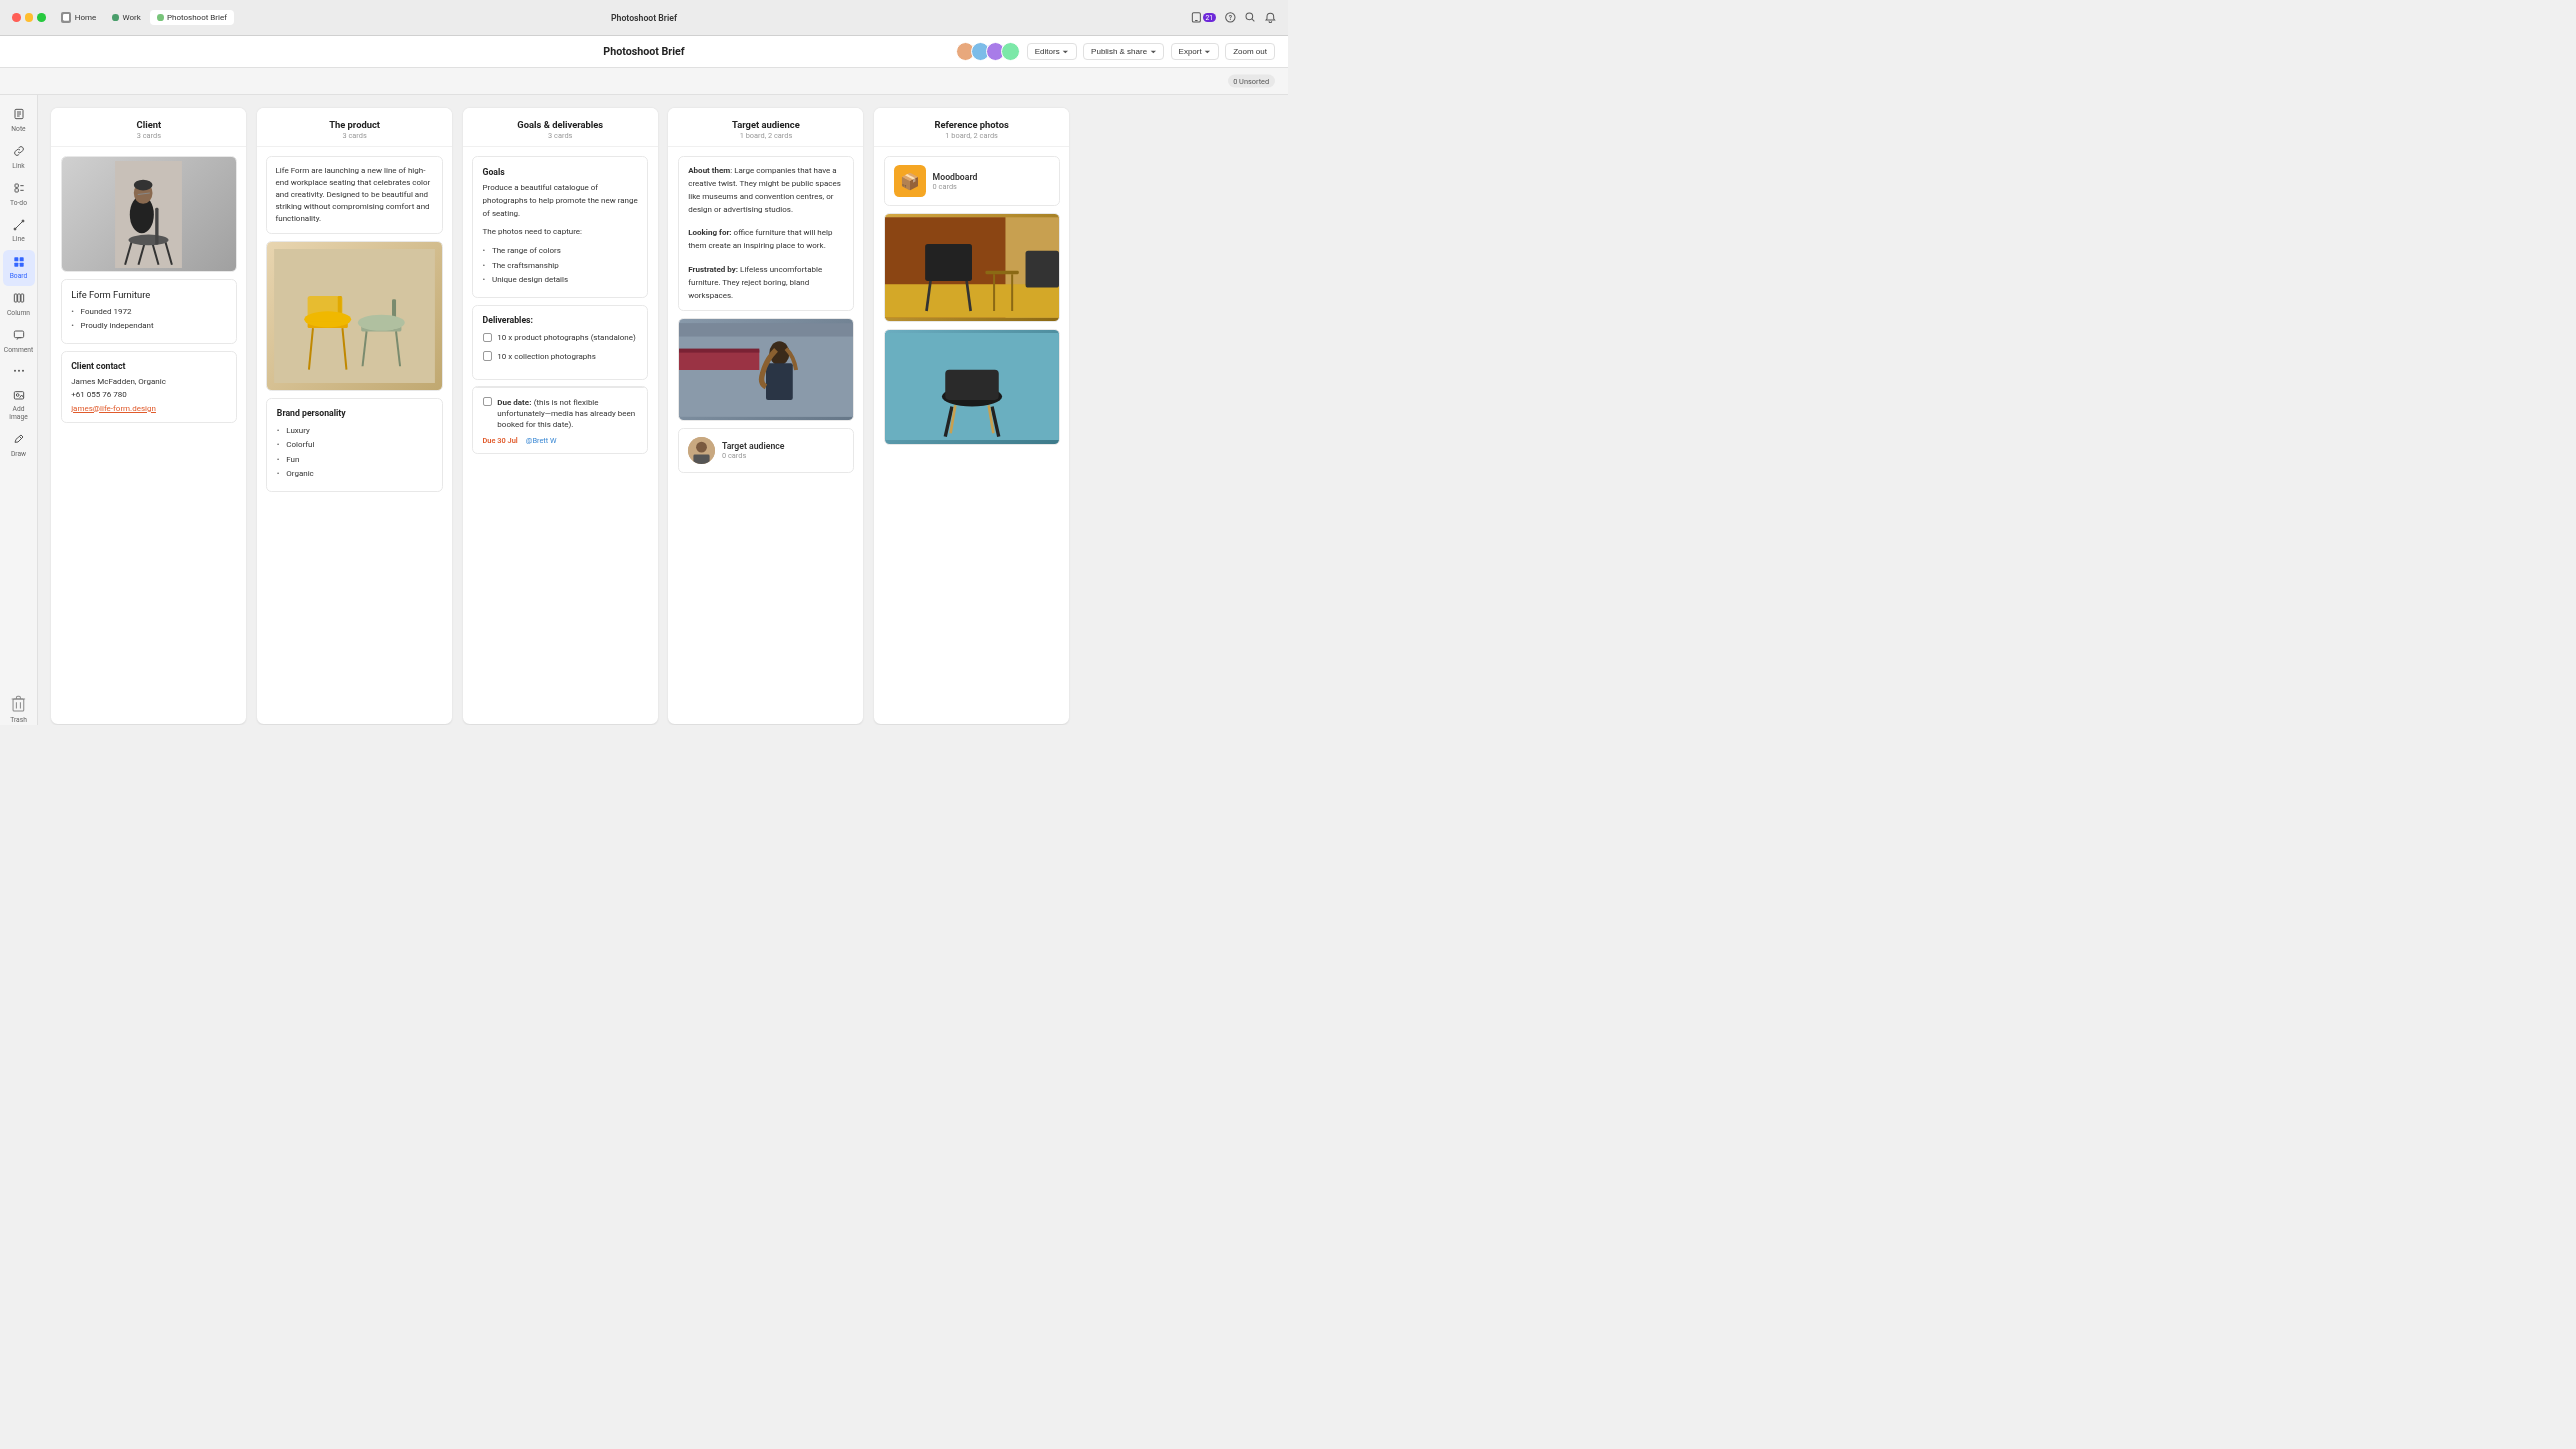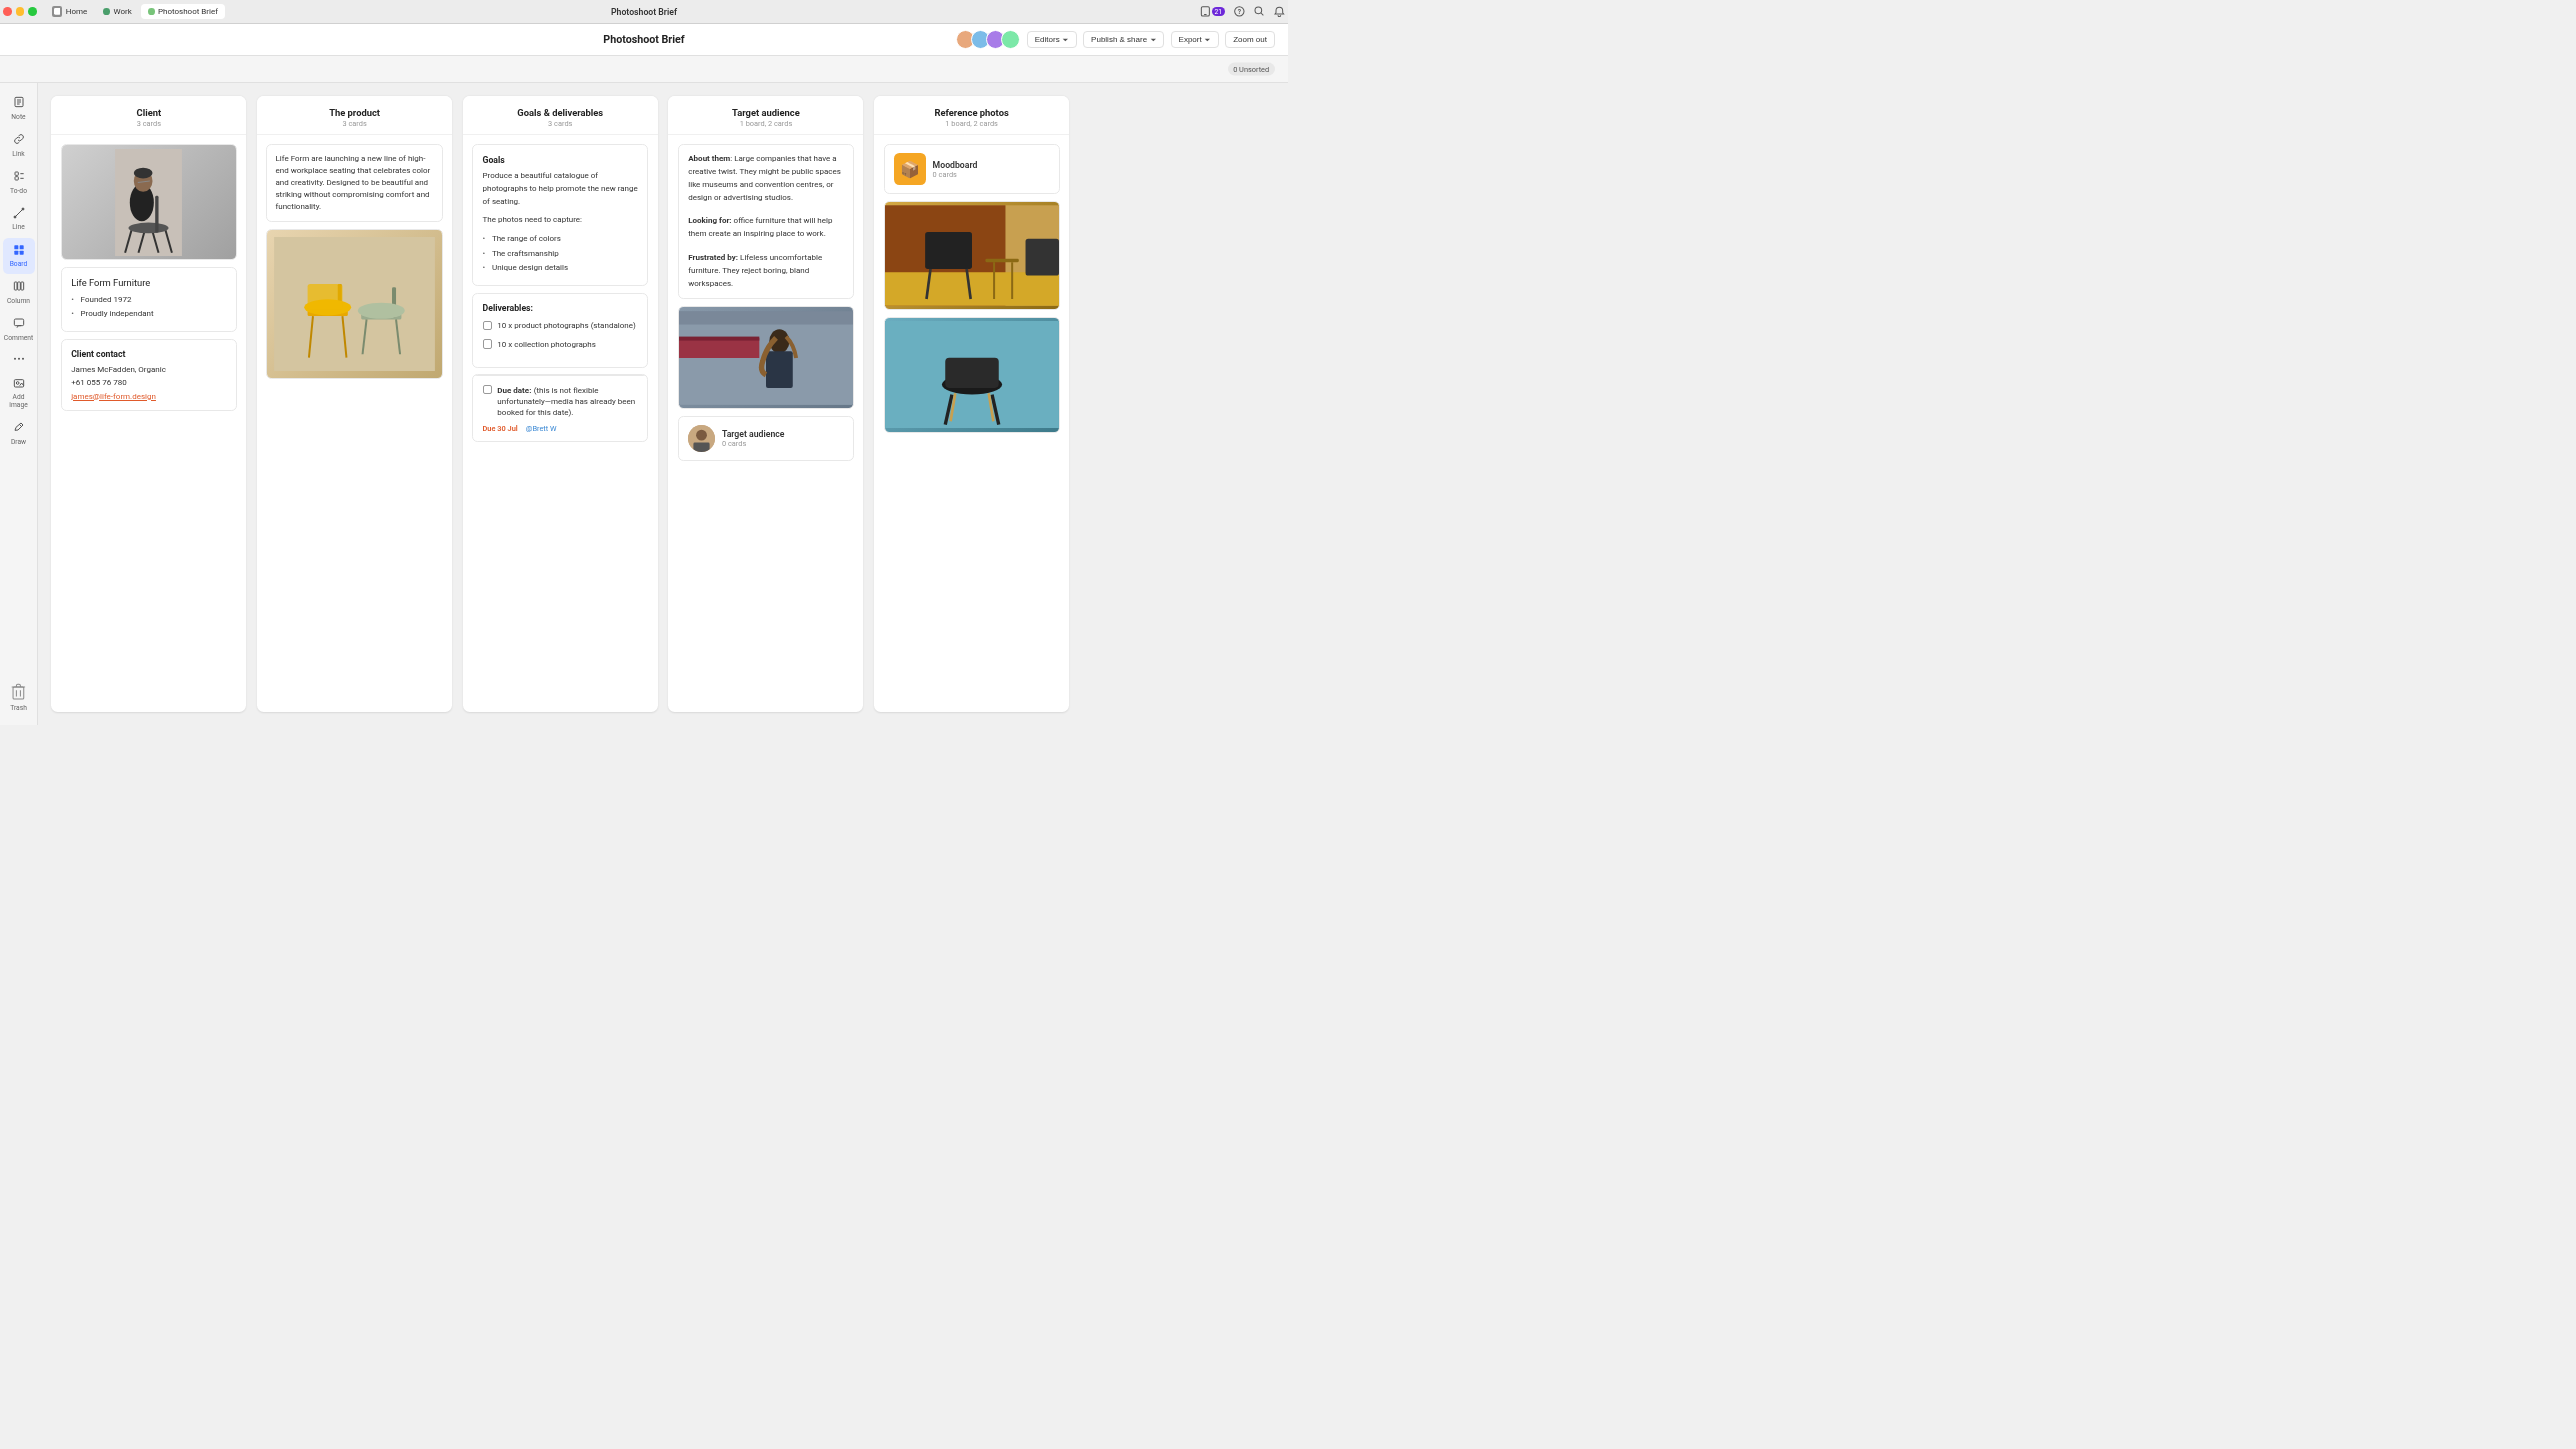--- a/index.html
+++ b/index.html
@@ -7,25 +7,25 @@
       font-family: -apple-system, BlinkMacSystemFont, 'Segoe UI', Roboto, sans-serif;
       background: #f0f0f0;
       width: 1288px;
       height: 725px;
       overflow: hidden;
       font-size: 9.4px;
     }
 
     
     .titlebar {
-      height: 24px;
+      height: 36px;
       background: #ececec;
       display: flex;
       align-items: center;
-      padding: 0 3px;
+      padding: 0 12px;
       border-bottom: 0.7px solid #d0d0d0;
       position: relative;
     }
     .traffic-lights {
       display: flex;
       gap: 4px;
       margin-right: 8px;
     }
     .tl {
       width: 8.7px;
@@ -780,20 +780,29 @@
 
               <rect x="130" y="115" width="60" height="8" rx="2" fill="#9aab8e"></rect>
               <line x1="138" y1="123" x2="132" y2="175" stroke="#7a8b6e" stroke-width="3"></line>
               <line x1="182" y1="123" x2="188" y2="175" stroke="#7a8b6e" stroke-width="3"></line>
               <rect x="176" y="75" width="6" height="45" rx="2" fill="#7a8b6e"></rect>
               <ellipse cx="160" cy="110" rx="35" ry="12" fill="#b0c0a0"></ellipse>
             </svg>
           </div>
         </div>
 
+        <div class="column-inner-card client-info-card">
+          <div class="client-contact-title">Brand personality</div>
+          <ul class="bullet-list">
+            <li>Luxury</li>
+            <li>Colorful</li>
+            <li>Fun</li>
+            <li>Organic</li>
+          </ul>
+        </div>
       </div>
     </div>
 
     <div class="column">
       <div class="column-header">
         <div class="column-title">Goals &amp; deliverables</div>
         <div class="column-subtitle">3 cards</div>
       </div>
       <div class="column-body">
 

